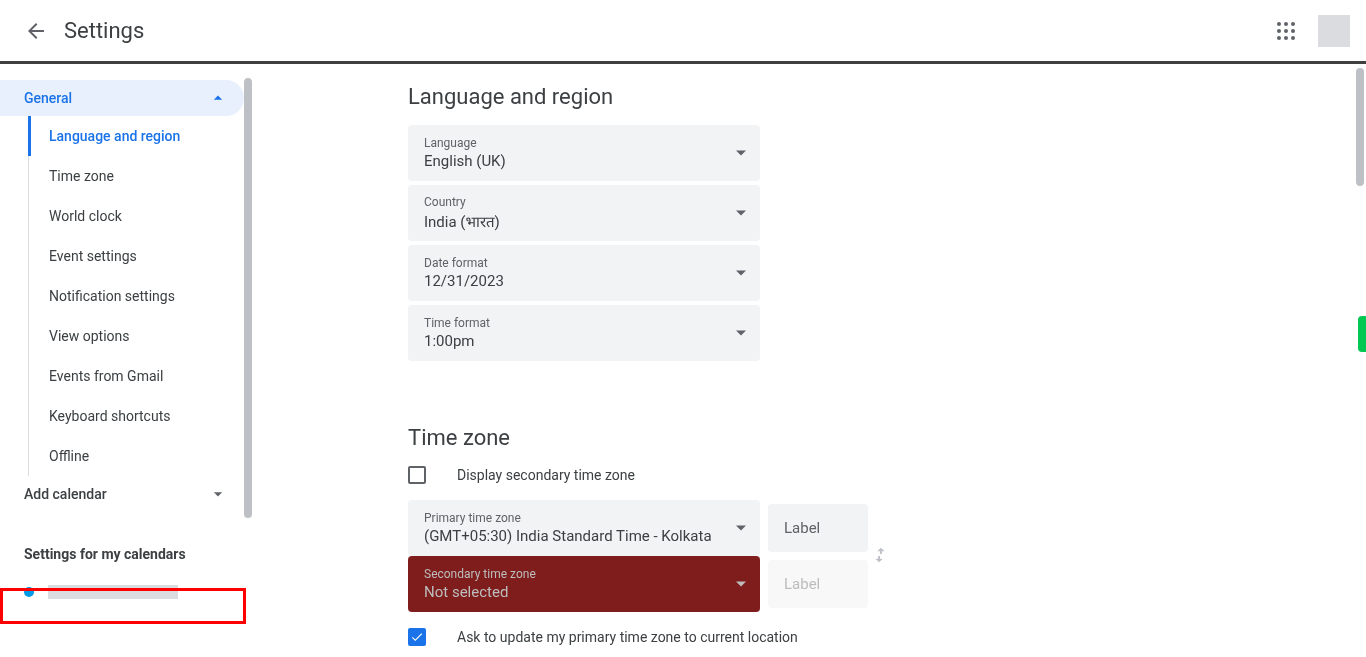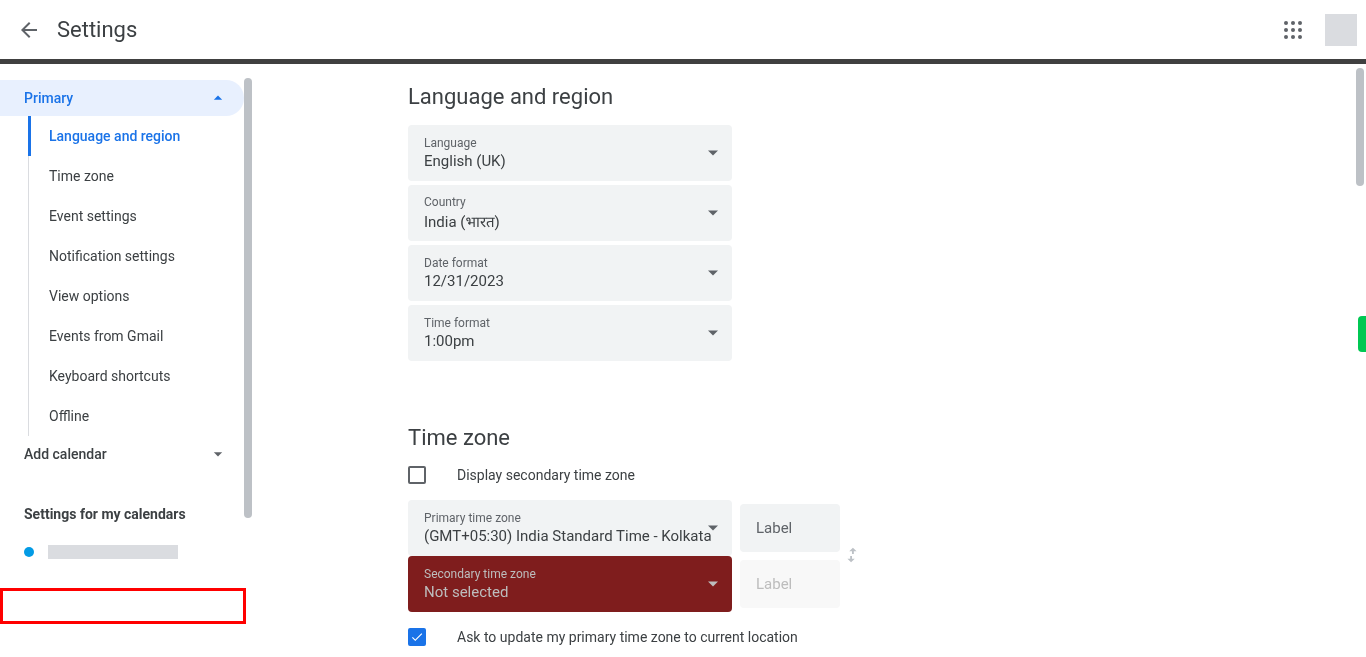--- a/index.html
+++ b/index.html
@@ -2,22 +2,22 @@
 <html><head>
 <meta charset="utf-8">
 <style>
 * { box-sizing: border-box; margin: 0; padding: 0; font-family: Roboto, Arial, sans-serif; }
 body { width: 1366px; height: 657px; overflow: hidden; background: #fff; position: relative;}
 
 .header {
   height: 64px;
   display: flex;
   align-items: center;
-  padding: 0 9px;
-  border-bottom: 5px solid #404040;
+  padding: 0 16px;
+  border-bottom: 3px solid #404040;
   justify-content: space-between;
 }
 .header-left {display:flex; align-items:center;}
 .back-btn { width: 40px; height:40px; display:flex; align-items:center; justify-content:center; cursor:pointer; border-radius:50%; }
 .back-btn svg { width: 24px; height:24px; fill:#5f6368; }
 .title { font-size: 22px; color:#3c4043; margin-left: 8px; font-weight:400;}
 .header-right {display:flex; align-items:center; gap:12px;}
 .apps-btn { width:40px; height:40px; display:flex; align-items:center; justify-content:center; cursor:pointer; border-radius:50%; }
 .apps-btn svg{width:18px; height:18px; fill:#5f6368;}
 .avatar {width:32px; height:32px; background:#dadce0;}
@@ -79,21 +79,21 @@
   flex:1; overflow-y:auto; padding: 20px 0 0 156px;
   position:relative;
 }
 .content-scroll-indicator{
   position:fixed; right:2px; top:68px; width:8px; height:118px; background:#bdc1c6; border-radius:4px;
 }
 
 .section-title { font-size: 22px; color:#3c4043; font-weight:400; margin-bottom: 16px;}
 
 .field {
-  width: 324px; height: 56px; background:#f1f3f4; border-radius:4px;
+  width: 352px; height: 56px; background:#f1f3f4; border-radius:4px;
   padding: 8px 8px 8px 16px; margin-bottom: 4px; position:relative;
   display:flex; flex-direction:column; justify-content:center;
   cursor:pointer;
 }
 .field.disabled{ background:#7f1d1d; cursor:default;}
 .field-label { font-size:12px; color:#5f6368;}
 .field.disabled .field-label{color:#bdbdbd;}
 .field-value { font-size:15px; color:#3c4043; margin-top:2px;}
 .field.disabled .field-value{color:#bdbdbd;}
 .field .arrow-down{
@@ -157,30 +157,31 @@
           <circle cx="16" cy="16" r="2"></circle>
       </svg>
     </div>
     <div class="avatar"></div>
   </div>
 </div>
 
 <div class="body">
   <div class="sidebar">
     <div class="section-header active">
-      <span>Primary</span>
+      <span>General</span>
       <span class="chevron">
           <svg viewBox="0 0 24 24">
             <path d="M7 14l5-5 5 5z"></path>
           </svg>
         </span>
     </div>
     <div class="subitems">
       <div class="subitem selected">Language and region</div>
       <div class="subitem">Time zone</div>
+      <div class="subitem">World clock</div>
       <div class="subitem">Event settings</div>
       <div class="subitem">Notification settings</div>
       <div class="subitem">View options</div>
       <div class="subitem">Events from Gmail</div>
       <div class="subitem">Keyboard shortcuts</div>
       <div class="subitem">Offline</div>
     </div>
     <div class="section-header">
       <span>Add calendar</span>
       <span class="chevron">

